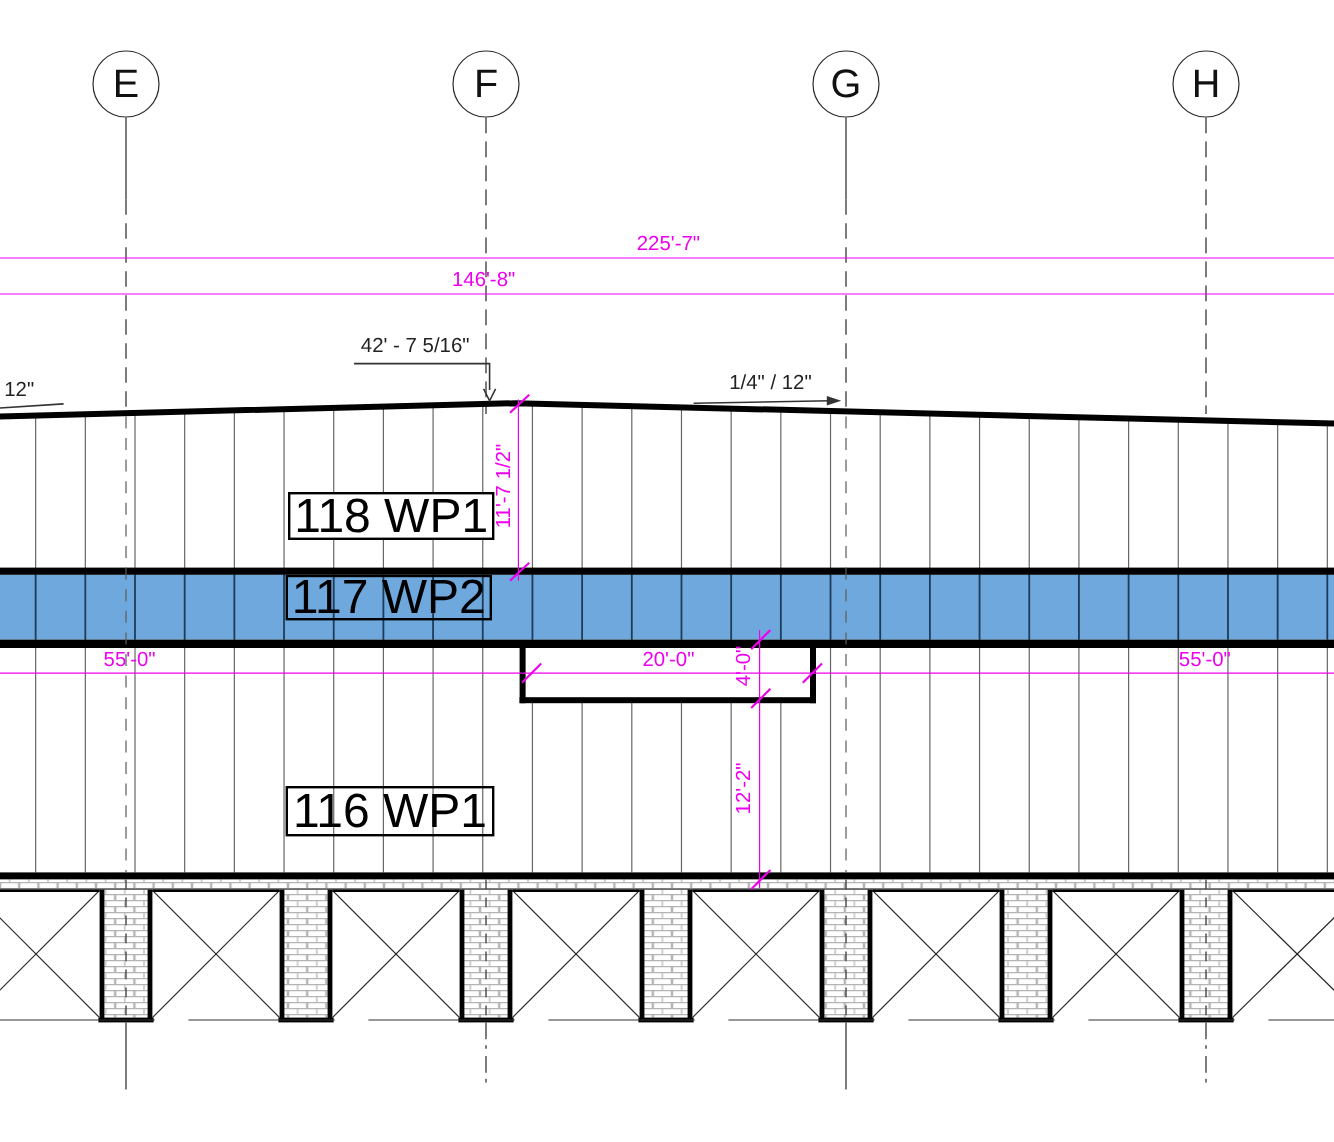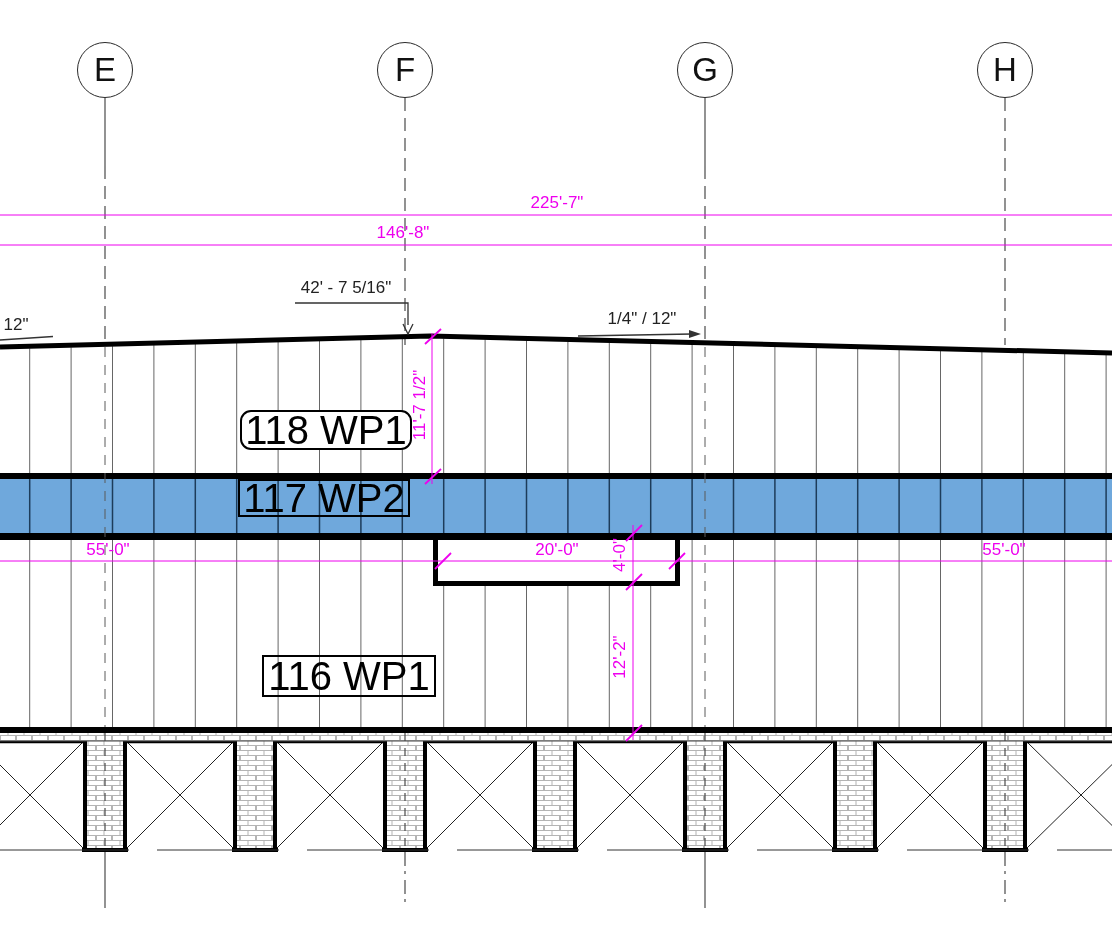--- a/index.html
+++ b/index.html
@@ -23,23 +23,23 @@
   }
   .vtext{
     position:absolute;color:#ee00ee;font-size:17px;white-space:nowrap;
     transform:translate(-50%,-50%) rotate(-90deg);
   }
   .panel-label{
     position:absolute;border:2px solid #000;color:#000;
     display:flex;align-items:center;justify-content:center;
     font-size:40px;letter-spacing:0px;box-sizing:border-box;line-height:36px;
   }
-  .lbl-118{left:240px;top:410px;width:172px;height:40px;background:#ffffff;border-radius:11px;}
+  .lbl-118{left:240px;top:410px;width:172px;height:40px;background:#ffffff;}
   .lbl-117{left:238px;top:479px;width:172px;height:38px;background:transparent;align-items:center;}
-  .lbl-116{left:238px;top:655px;width:174px;height:42px;background:transparent;margin-left:24px;}
+  .lbl-116{left:238px;top:655px;width:174px;height:42px;background:transparent;}
 </style>
 </head>
 <body>
 
 <div id="stage">
 
   <svg id="linework" width="1112" height="952" viewBox="0 0 1112 952">
     <defs>
       <pattern id="brick" width="16" height="10" patternUnits="userSpaceOnUse">
         <rect width="16" height="10" fill="#ffffff"></rect>

